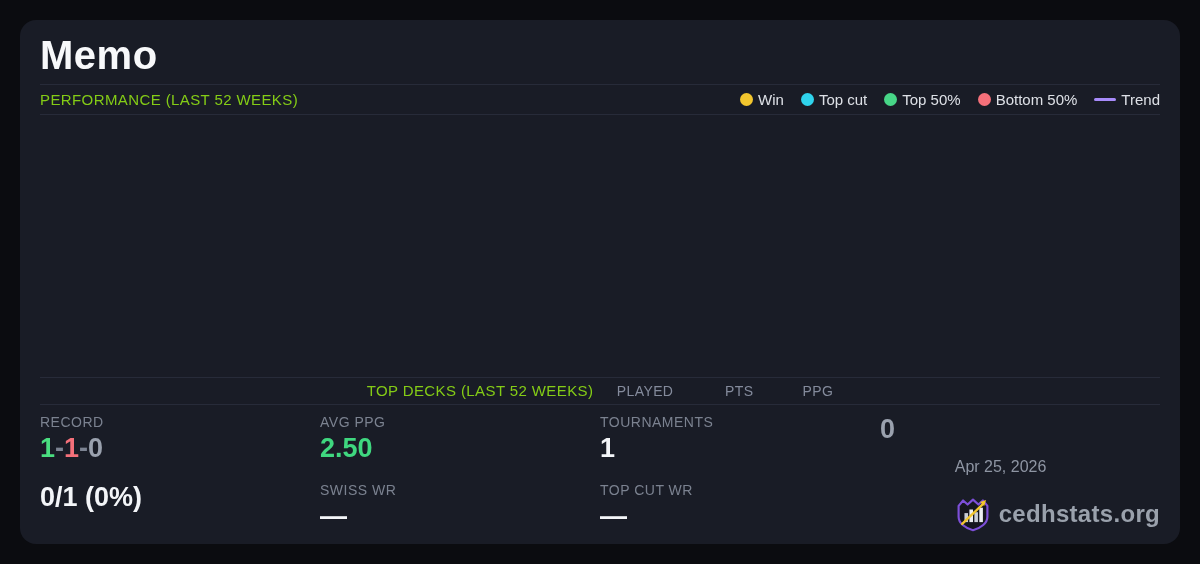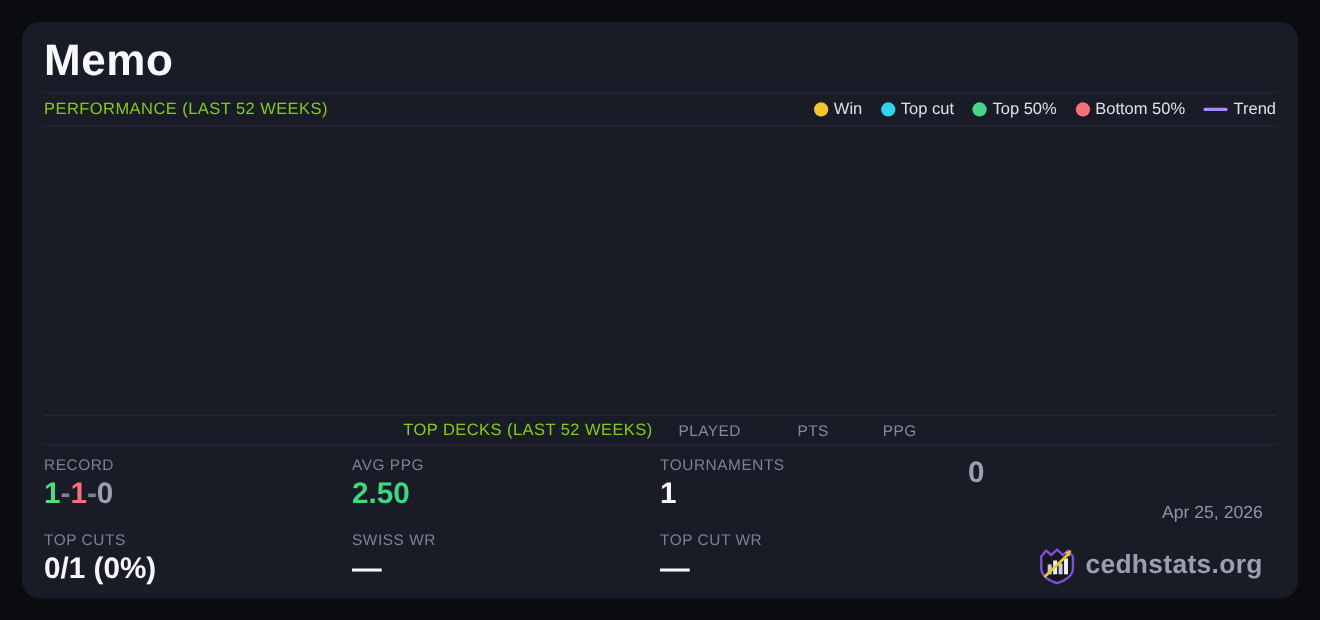--- a/index.html
+++ b/index.html
@@ -21,21 +21,21 @@
   .td-header { display:flex; justify-content:center; align-items:center;
                height:28px; border-top:1px solid #272b39; border-bottom:1px solid #272b39; }
   .td-cols { display:flex; }
   .td-col { width:80px; text-align:right; font-size:14px; color:#848b9c; letter-spacing:0.4px; }
   .stats-grid { display:grid; grid-template-columns:repeat(4,1fr);
                 padding:9px 0 12px; row-gap:18px; }
   .stat-cell { display:flex; flex-direction:column; }
   .stat-label { font-size:14px; color:#7b8290; letter-spacing:0.5px; margin-bottom:3px; }
   .stat-value { font-size:27px; font-weight:700; color:#f3f5f8; line-height:1.15; }
   .rec-sep { color:#7c8392; }
-  .footer { position:absolute; right:32px; bottom:12px; text-align:right; }
+  .footer { position:absolute; right:20px; bottom:12px; }
   .footer-date { font-size:16px; color:#8e95a3; }
   .brand-row { display:flex; align-items:center; justify-content:flex-end; gap:8px; margin-top:20px; }
   .brand-text { font-size:24px; font-weight:700; color:#9aa1ac; letter-spacing:0.3px; }
 </style>
 </head>
 <body>
 
 <div class="card">
 
   <div class="title-row">
@@ -94,21 +94,20 @@
     <div class="stat-cell">
       <span class="stat-label">TOURNAMENTS</span>
       <span class="stat-value">1</span>
     </div>
 
     <div class="stat-cell">
       <span class="stat-value" style="color: rgb(154, 161, 174);">0</span>
     </div>
 
     <div class="stat-cell">
-      <span class="stat-label">TOP CUTS</span>
       <span class="stat-value">0/1 (0%)</span>
     </div>
 
     <div class="stat-cell">
       <span class="stat-label">SWISS WR</span>
       <span class="stat-value">—</span>
     </div>
 
     <div class="stat-cell">
       <span class="stat-label">TOP CUT WR</span>

